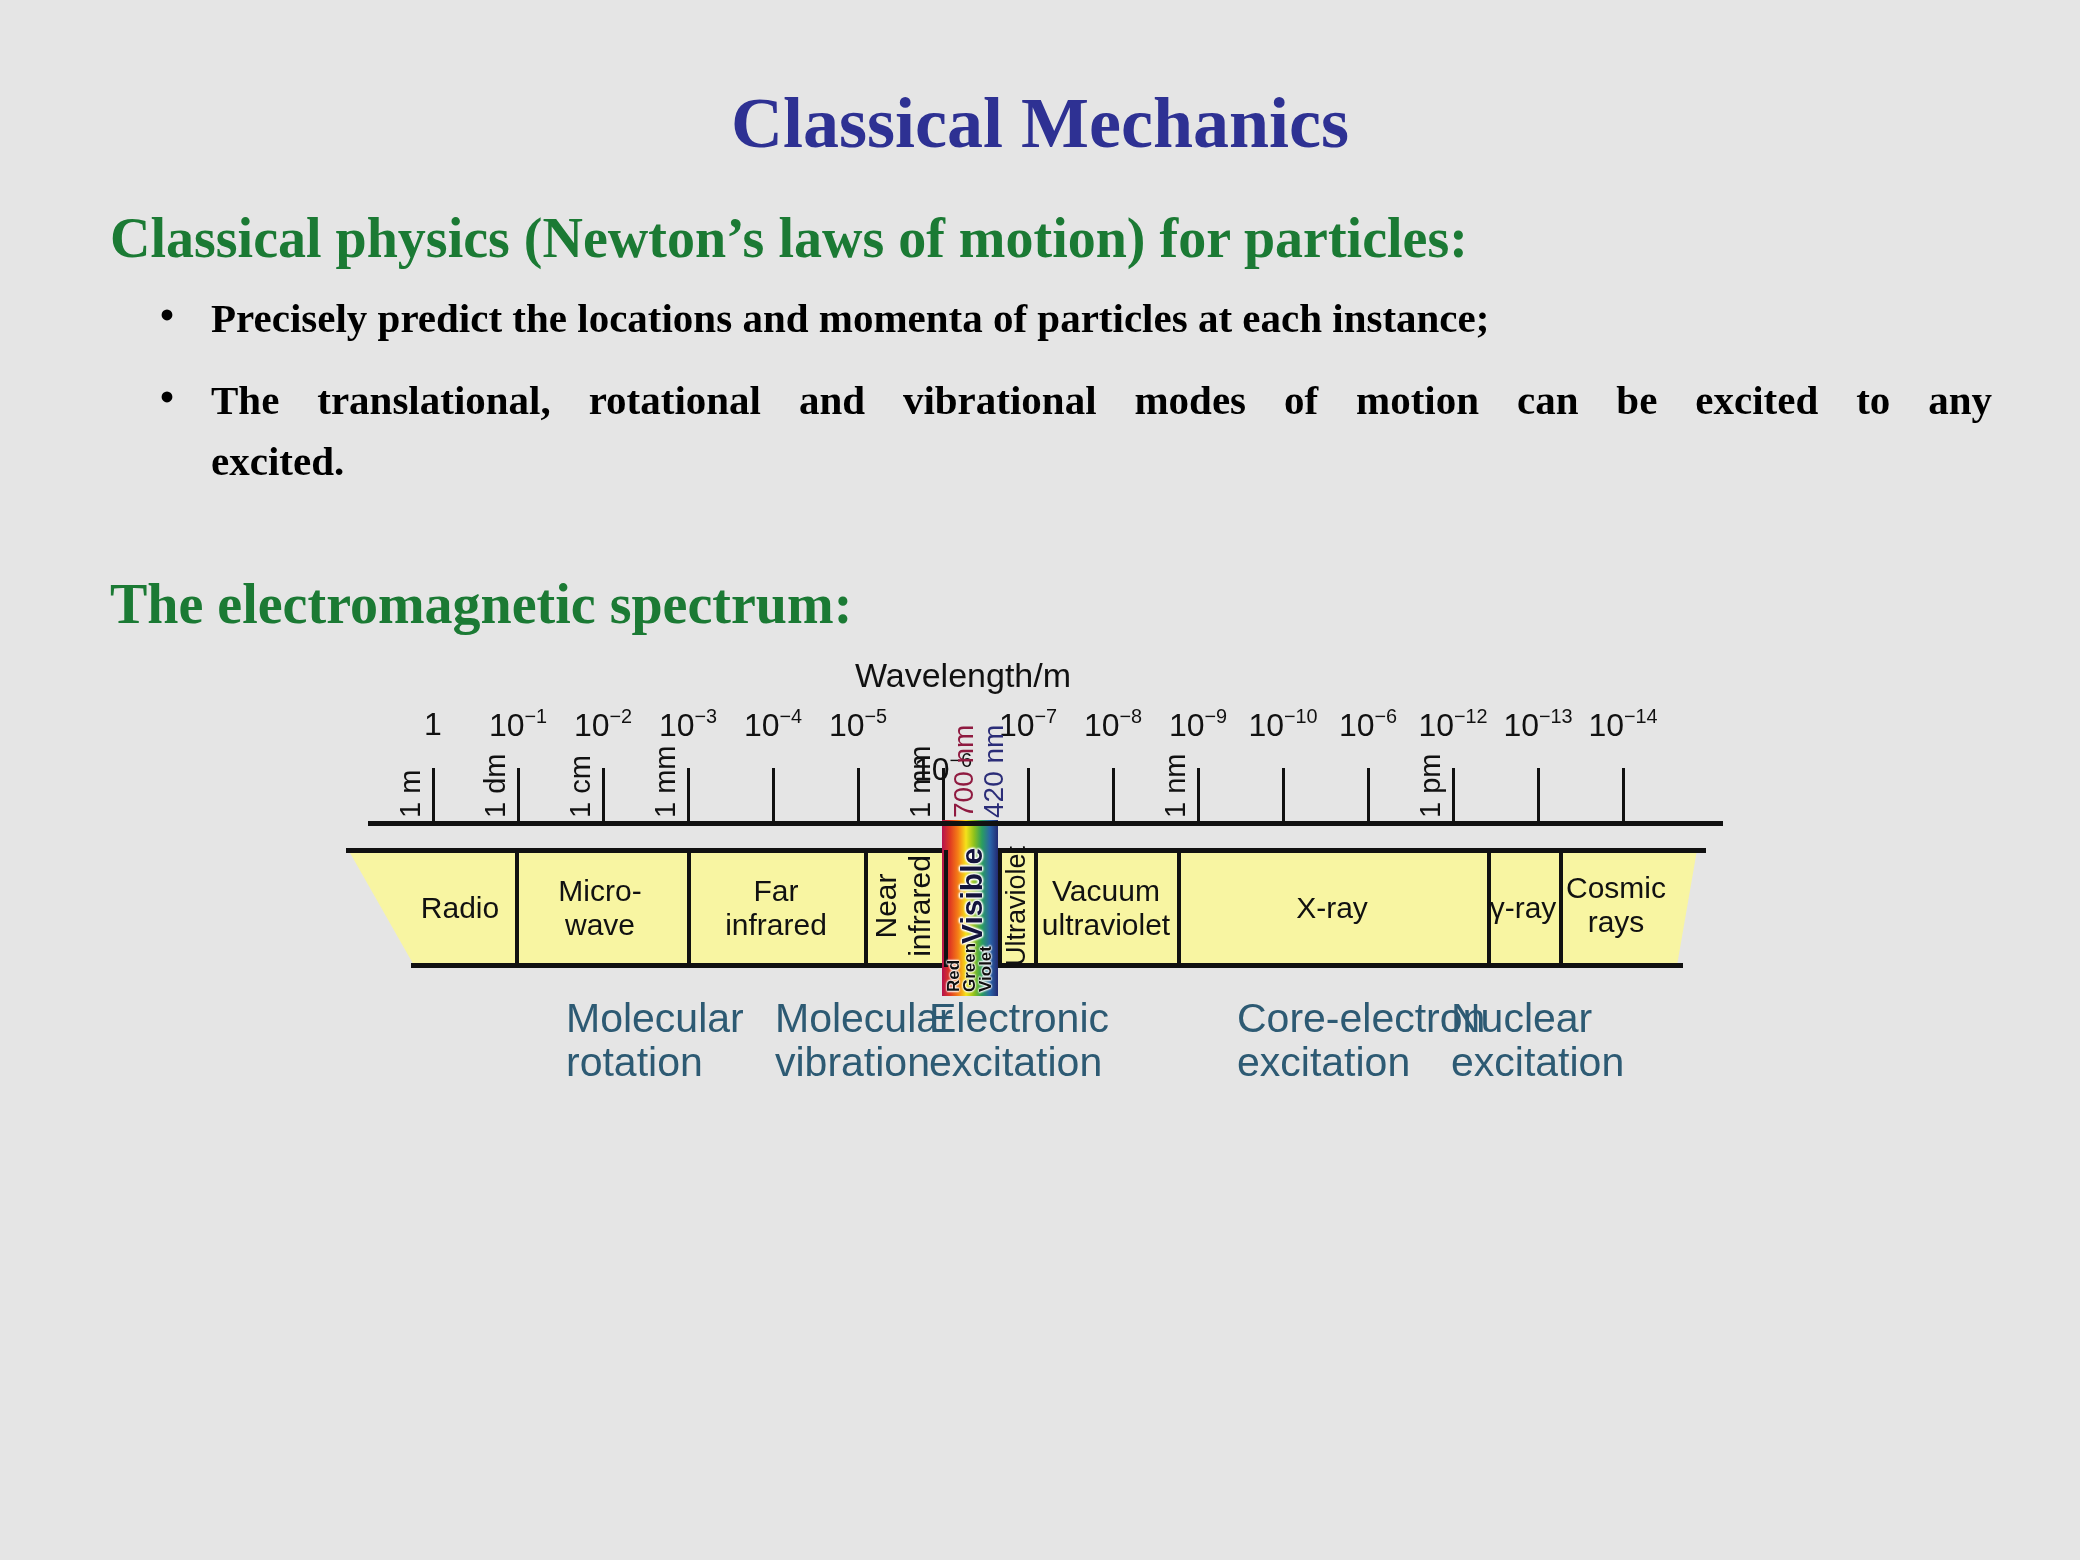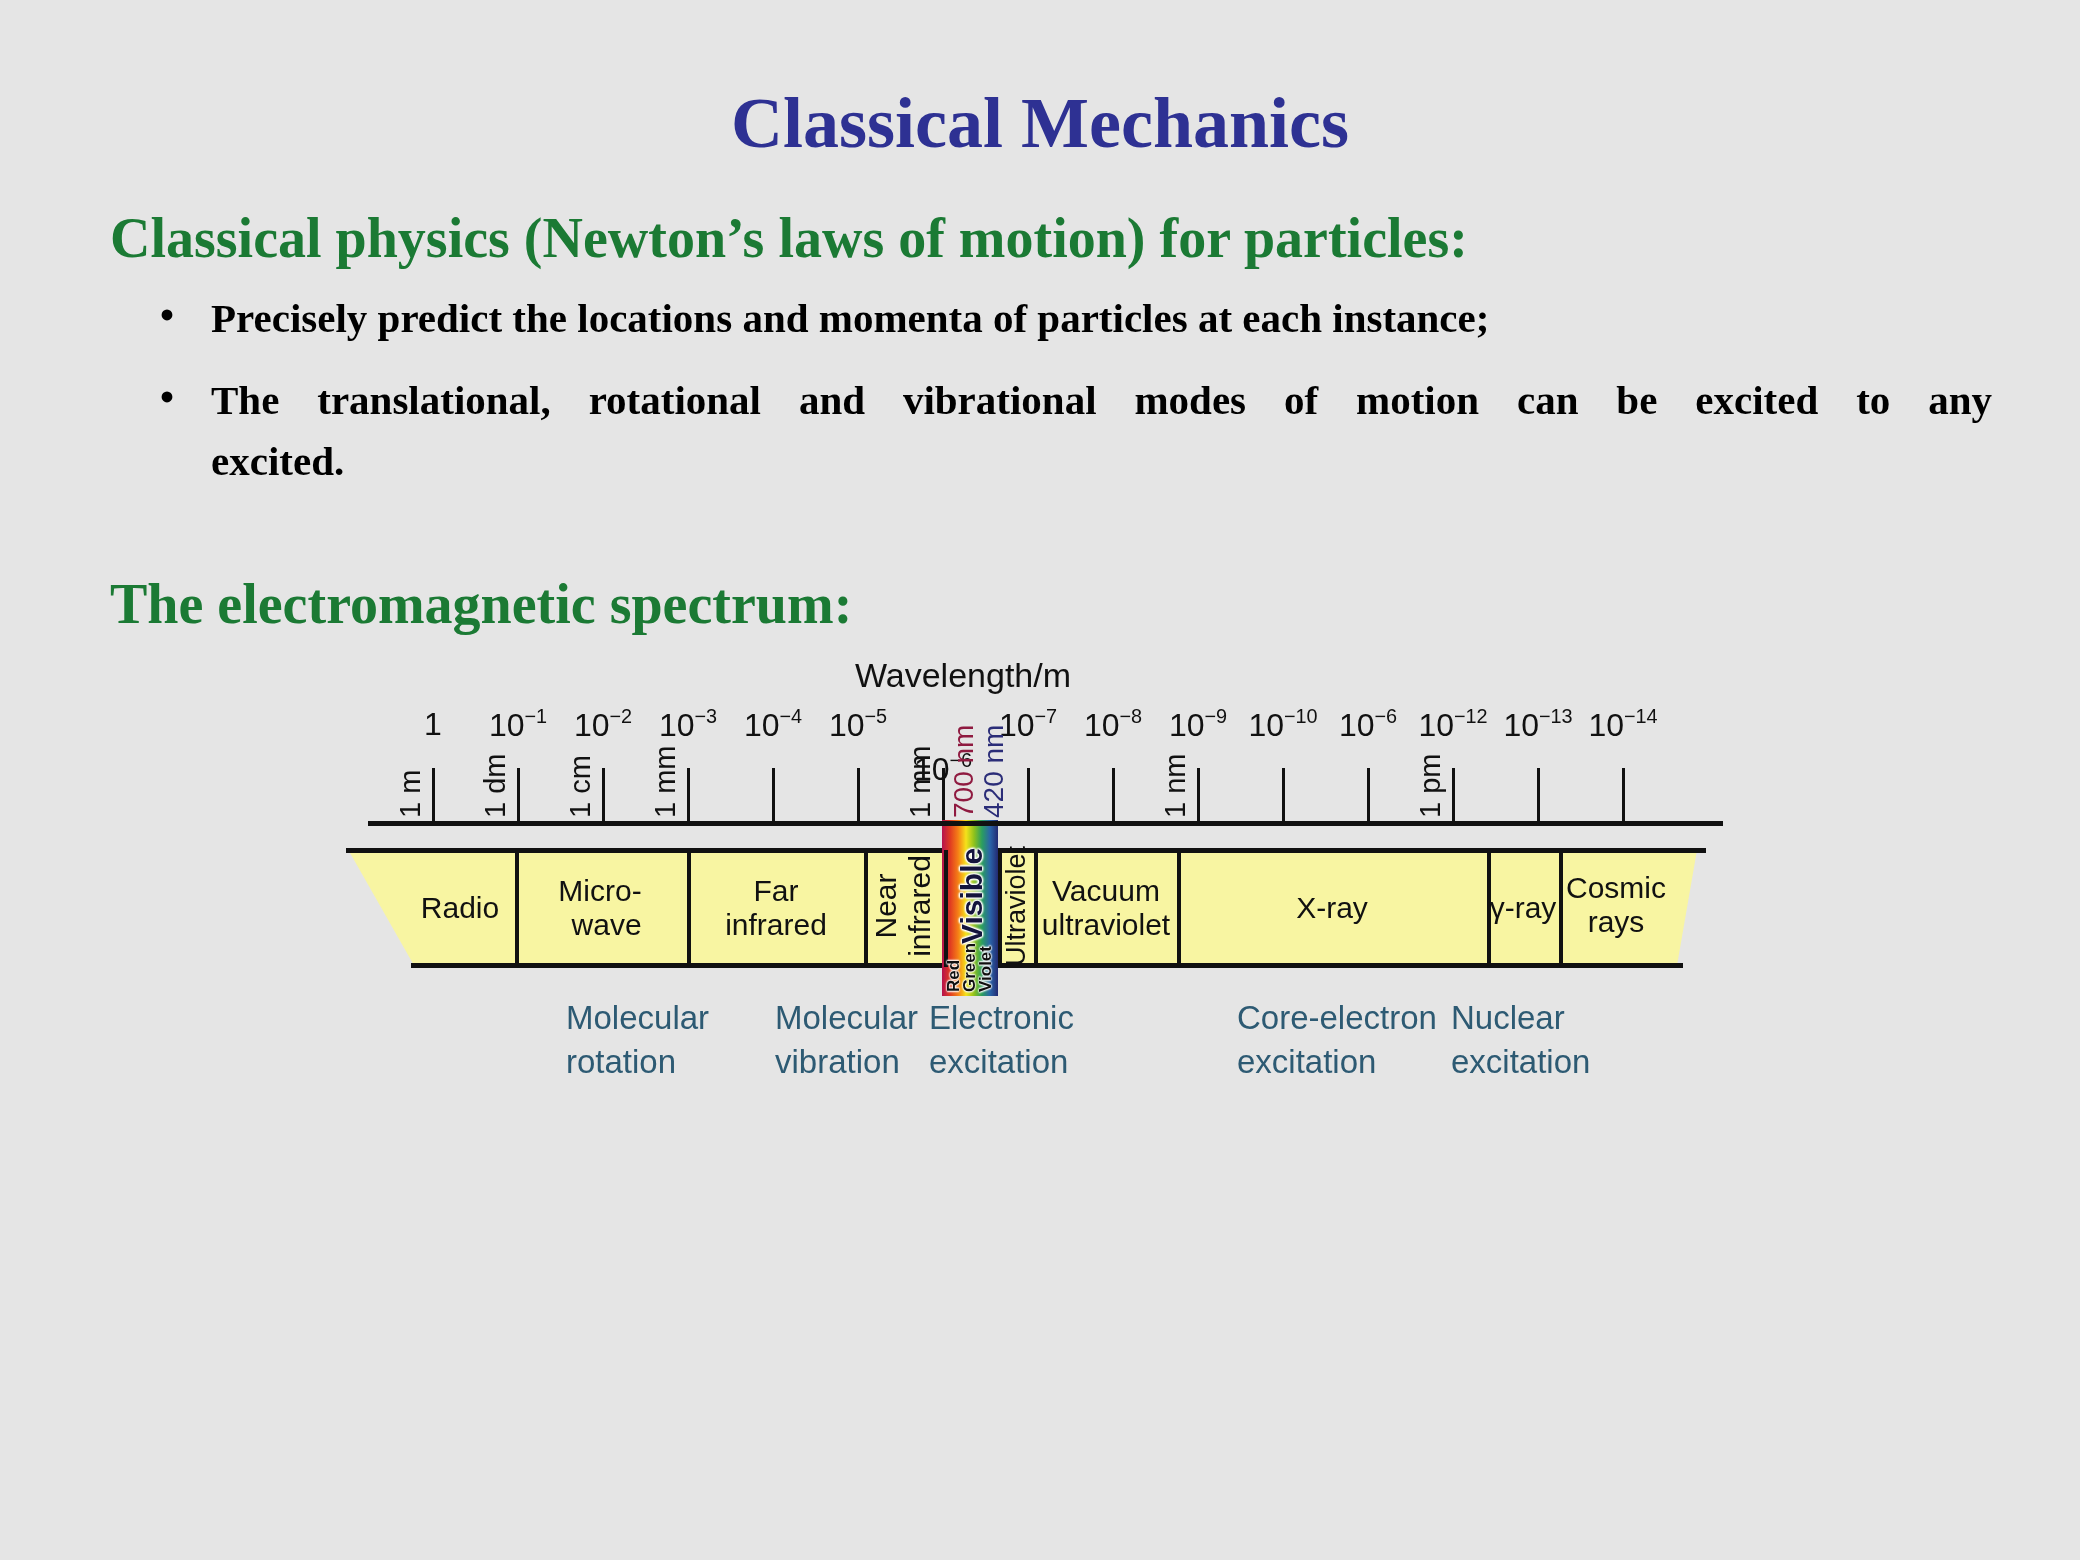--- a/index.html
+++ b/index.html
@@ -39,21 +39,21 @@
   .divider{position:absolute;top:850px;height:117px;width:4px;background:var(--ink);z-index:3;}
   .vis-strip{position:absolute;left:942px;top:820px;width:56px;height:176px;z-index:2;}
   .band-label{position:absolute;transform:translate(-50%,-50%);text-align:center;
               font-size:30px;color:var(--ink);line-height:34px;z-index:5;white-space:nowrap;}
   .band-label.rot{transform:translate(-50%,-50%) rotate(-90deg);}
   .band-label.uv{font-size:27px;}
   .vis-label{font-size:30px;font-weight:700;color:#14143c;z-index:6;
              text-shadow:0 0 3px #fff,0 0 3px #fff,1px 0 2px #fff,-1px 0 2px #fff,0 1px 2px #fff,0 -1px 2px #fff;}
   .rgv-label{font-size:17px;font-weight:700;color:#101010;z-index:6;
              text-shadow:0 0 2px #fff,0 0 2px #fff,1px 0 2px #fff,-1px 0 2px #fff;}
-  .annotation{position:absolute;top:996px;font-size:33px;color:var(--annotation-blue);line-height:44px;z-index:5;}
+  .annotation{position:absolute;top:996px;font-size:41px;color:var(--annotation-blue);line-height:44px;z-index:5;}
 </style>
 </head>
 <body>
 
 <div class="slide">
 
   <h1 class="title">Classical Mechanics</h1>
 
   <div class="h-green h1pos">Classical physics (Newton’s laws of motion) for particles:</div>
 
@@ -115,21 +115,21 @@
       <div class="divider" style="left: 515px;"></div>
       <div class="divider" style="left: 687px;"></div>
       <div class="divider" style="left: 864px;"></div>
       <div class="divider" style="left: 944px;"></div>
       <div class="divider" style="left: 998px;"></div>
       <div class="divider" style="left: 1034px;"></div>
       <div class="divider" style="left: 1177px;"></div>
       <div class="divider" style="left: 1487px;"></div>
       <div class="divider" style="left: 1559px;"></div>
       <div class="band-label" style="left: 460px; top: 908px;">Radio</div>
-      <div class="band-label" style="left: 600px; top: 908px; text-align: right;">Micro-<br>wave</div>
+      <div class="band-label" style="left: 600px; top: 908px;">Micro-<br>wave</div>
       <div class="band-label" style="left: 776px; top: 908px;">Far<br>infrared</div>
       <div class="band-label rot" style="left: 903px; top: 906px;">Near<br>infrared</div>
       <div class="band-label rot uv" style="left: 1016px; top: 906px;">Ultraviolet</div>
       <div class="band-label" style="left: 1106px; top: 908px;">Vacuum<br>ultraviolet</div>
       <div class="band-label" style="left: 1332px; top: 908px;">X-ray</div>
       <div class="band-label" style="left: 1523px; top: 908px;">γ-ray</div>
       <div class="band-label" style="left: 1616px; top: 905px;">Cosmic<br>rays</div>
       <div class="vrot nm700" style="left: 978px; bottom: 742px;">700 nm</div>
       <div class="vrot nm420" style="left: 1008px; bottom: 742px;">420 nm</div>
       <div class="vrot vis-label" style="left: 987px; bottom: 616px;">Visible</div>

